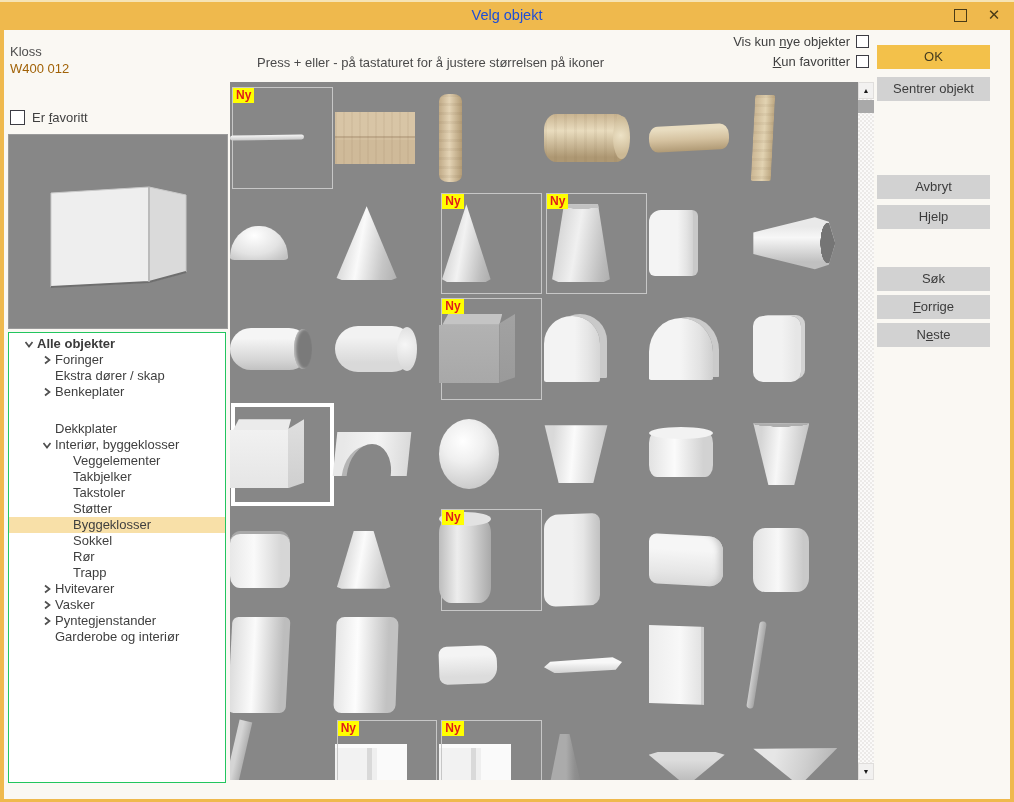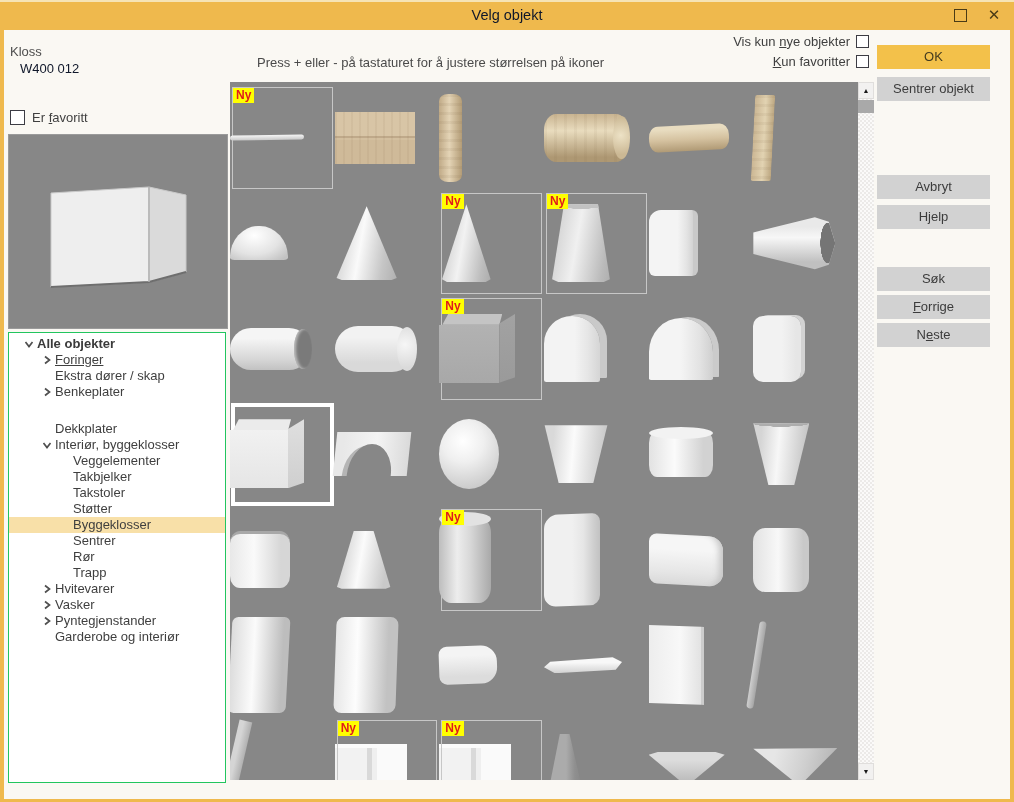--- a/index.html
+++ b/index.html
@@ -2,30 +2,30 @@
 <html><head>
 <meta charset="utf-8">
 <style>
   html,body{margin:0;padding:0;background:#DDD}
   #window{position:relative;width:1014px;height:802px;background:#EFB94D;
     font-family:"Liberation Sans",sans-serif;overflow:hidden;
     box-shadow:inset 0 2px 0 #F6E4B6}
   
   #titlebar{position:absolute;left:0;top:0;width:100%;height:30px}
   #title{position:absolute;left:0;right:0;top:0;height:30px;line-height:31px;
-    text-align:center;color:#0f172a;font-size:14.5px}
+    text-align:center;color:#1d4ed8;font-size:14.5px}
   #btn-max{position:absolute;right:47px;top:9px;width:11px;height:11px;
     border:1.5px solid #4A3B16;background:transparent;cursor:default}
   #btn-close{position:absolute;right:10px;top:4px;width:20px;height:22px;
     color:#4A3B16;font-size:15px;line-height:22px;text-align:center}
   
   #content{position:absolute;left:4px;top:30px;right:4px;bottom:3px;background:#FAF8F3;
     font-size:13px;color:#4A4A4A}
   #obj-name{position:absolute;left:6px;top:14px;color:#4F4F4F}
-  #obj-code{position:absolute;left:16px;top:31px;color:#0f172a}
+  #obj-code{position:absolute;left:6px;top:31px;color:#a16207}
   #instruction{position:absolute;left:253px;top:25px;color:#4A4A4A}
   
   .filter-row{position:absolute;right:141px;display:flex;align-items:center;color:#3F3F3F;white-space:nowrap}
   #filter-0{top:4px}#filter-1{top:24px}
   .cb{width:11px;height:11px;border:1.2px solid #3C3C44;background:#FFF;margin-left:6px;flex:none}
   .cb.big{width:13px;height:13px;margin-left:0;margin-right:7px}
   .hk{text-decoration:underline}
   
   .btn{position:absolute;left:873px;width:113px;height:24px;line-height:24px;text-align:center;
     background:#D2D2D2;color:#3C3C3C;font-size:13px;cursor:default}
@@ -227,21 +227,21 @@
 
     <div id="tree">
         <div class="trow bold" style="padding-left: 12px;">
           <span class="chev down">
             <svg width="10" height="10" viewBox="0 0 10 10">
               <polyline points="3,1.5 7.5,5 3,8.5" fill="none" stroke="#4F4F4F" stroke-width="1.7"></polyline>
             </svg>
           </span>
           <span>Alle objekter</span>
         </div>
-        <div class="trow" style="padding-left: 30px; text-decoration: underline;">
+        <div class="trow" style="padding-left: 30px;">
           <span class="chev">
             <svg width="10" height="10" viewBox="0 0 10 10">
               <polyline points="3,1.5 7.5,5 3,8.5" fill="none" stroke="#4F4F4F" stroke-width="1.7"></polyline>
             </svg>
           </span>
           <span>Foringer</span>
         </div>
         <div class="trow" style="padding-left: 30px;">
           <span class="chev"></span>
           <span>Ekstra dører / skap</span>
@@ -281,21 +281,21 @@
         <div class="trow" style="padding-left: 48px;">
           <span class="chev"></span>
           <span>Støtter</span>
         </div>
         <div class="trow sel" style="padding-left: 48px;">
           <span class="chev"></span>
           <span>Byggeklosser</span>
         </div>
         <div class="trow" style="padding-left: 48px;">
           <span class="chev"></span>
-          <span>Sentrer</span>
+          <span>Sokkel</span>
         </div>
         <div class="trow" style="padding-left: 48px;">
           <span class="chev"></span>
           <span>Rør</span>
         </div>
         <div class="trow" style="padding-left: 48px;">
           <span class="chev"></span>
           <span>Trapp</span>
         </div>
         <div class="trow" style="padding-left: 30px;">

